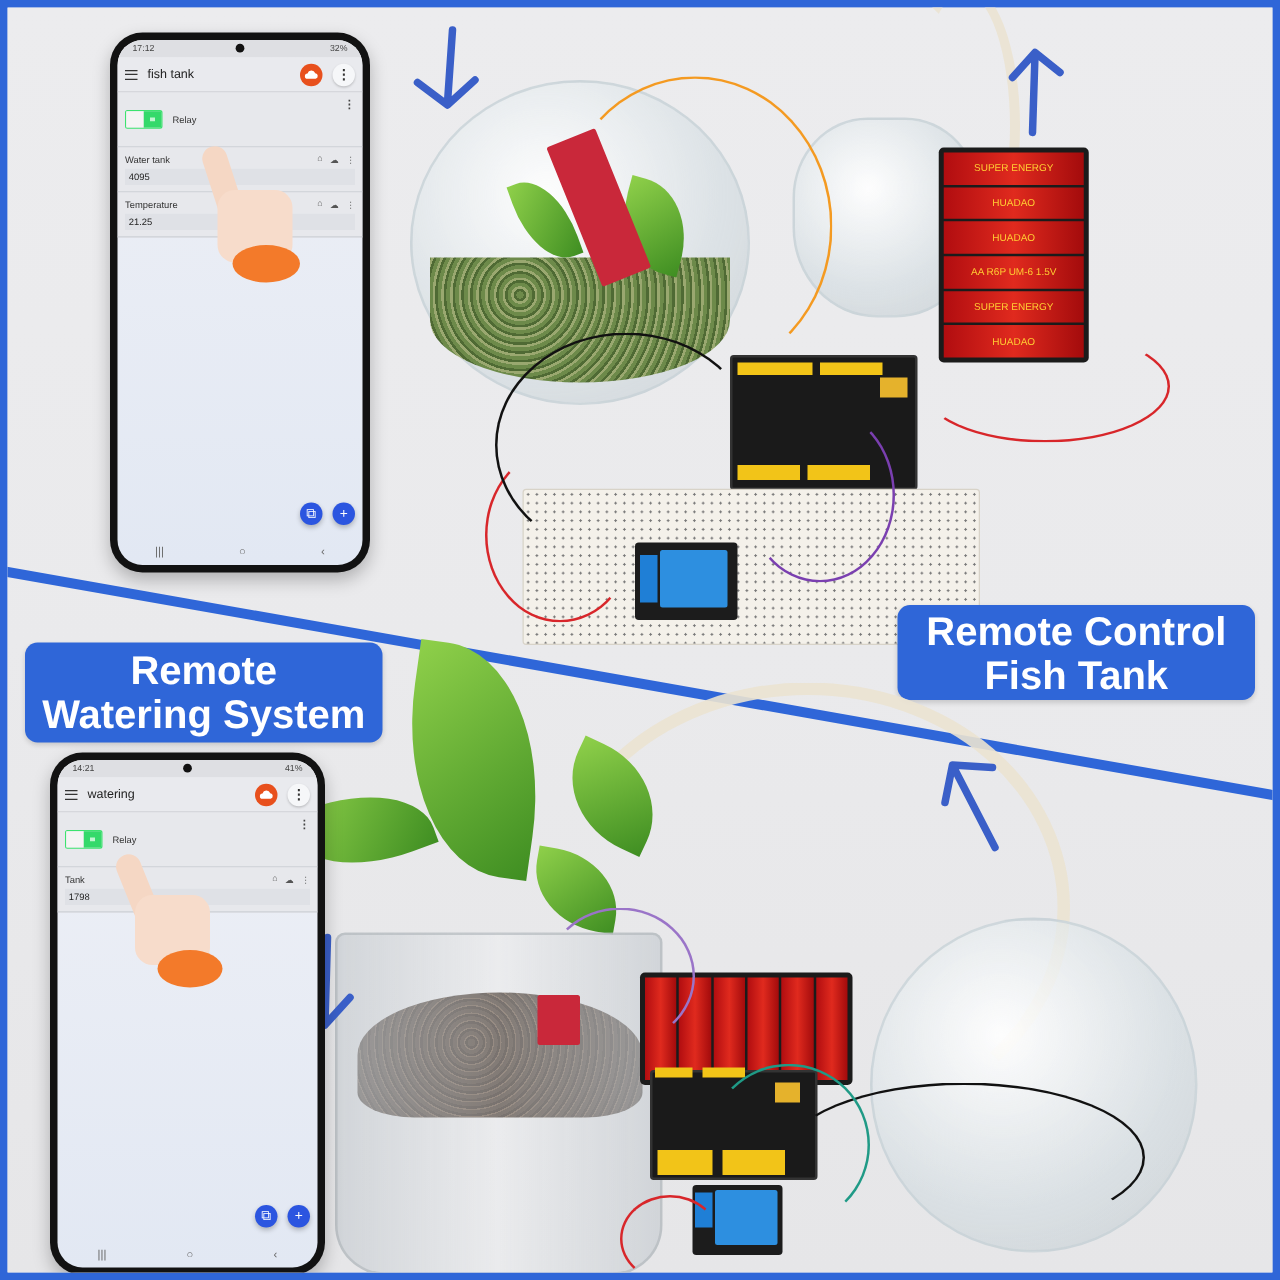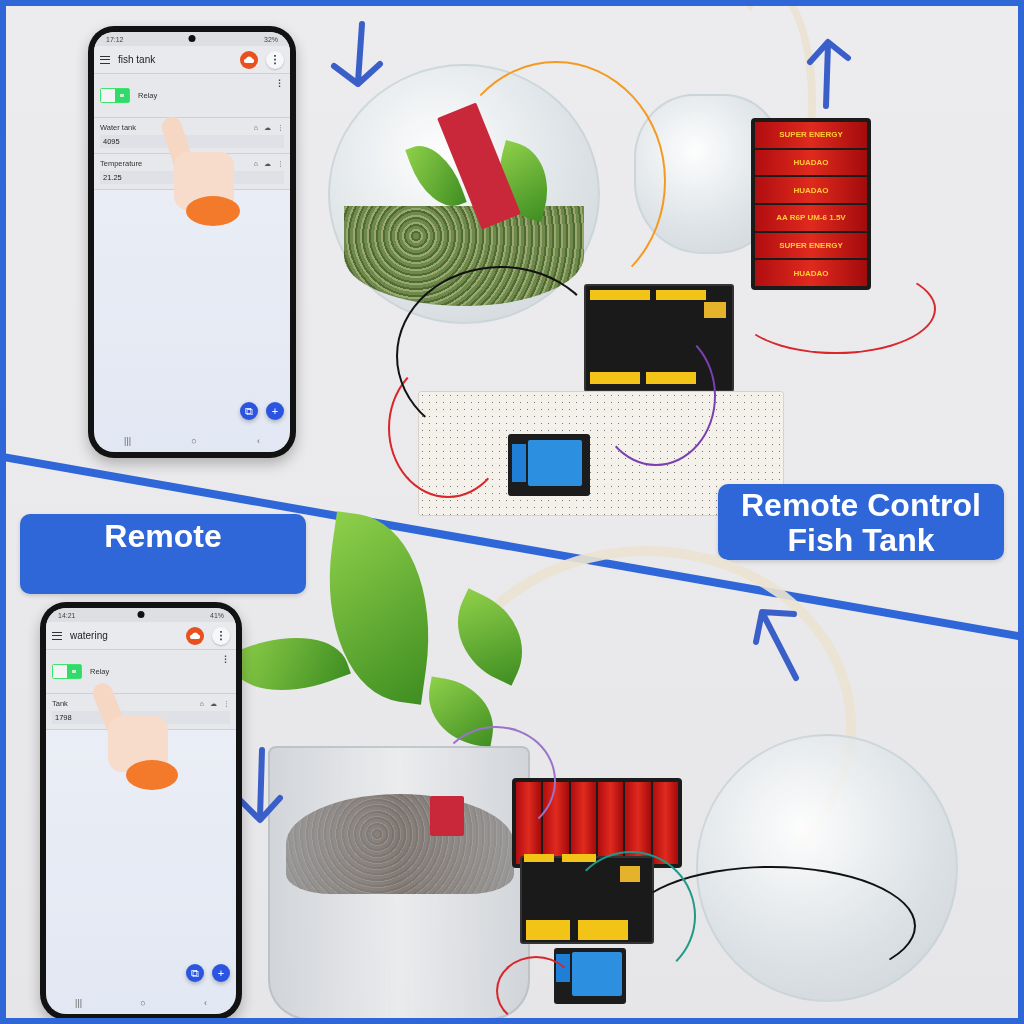--- a/index.html
+++ b/index.html
@@ -46,21 +46,21 @@
   .label-box { position: absolute; background: #2f66d8; color: #fff; border-radius: 10px; text-align: center; font-weight: bold; line-height: 1.08; box-shadow: 0 2px 4px rgba(0,0,0,.15); }
 
   
   .arrow { position: absolute; color: #3a5fc8; }
 
   
   .bowl { position: absolute; border-radius: 50%; background: radial-gradient(circle at 40% 35%, rgba(255,255,255,.9), rgba(210,220,225,.6) 60%, rgba(180,190,195,.5)); border: 2px solid rgba(200,210,215,.8); }
   .gravel { position: absolute; border-radius: 0 0 50% 50%; background: repeating-radial-gradient(circle at 30% 30%, #6d8a4a 0 3px, #4f6a34 3px 5px, #9aa870 5px 7px); }
   .plant-leaf { position: absolute; background: linear-gradient(135deg,#8fd04a,#3f8e22); border-radius: 0 80% 0 80%; }
   .battery-pack { position: absolute; background: #1b1b1b; border-radius: 4px; padding: 4px; display: flex; gap: 2px; }
-  .cell { flex: 1; background: linear-gradient(90deg,#b10d10,#e02a1e,#a30b0c); border-radius: 0; color: #ffcc33; font-size: 8px; font-weight: bold; display: flex; align-items: center; justify-content: center; }
+  .cell { flex: 1; background: linear-gradient(90deg,#b10d10,#e02a1e,#a30b0c); border-radius: 0; color: #ffcc33; font-size: 8px; font-weight: normal; display: flex; align-items: center; justify-content: center; }
   .breadboard { position: absolute; background: #f4f1ea; border: 1px solid #d8d3c8; border-radius: 3px; background-image: radial-gradient(#777 0.8px, transparent 1px); background-size: 7px 7px; }
   .board { position: absolute; background: #1a1a1a; border-radius: 3px; border: 2px solid #333; }
   .header-y { position: absolute; background: #f2c418; }
   .relay { position: absolute; background: #1c1c1c; border-radius: 3px; }
   .relay .cube { position: absolute; background: #2d8fe0; border-radius: 2px; }
   .relay .term { position: absolute; background: #1f7fd6; }
   .tube { position: absolute; border: 8px solid rgba(235,228,210,.9); border-radius: 50%; }
   .pot { position: absolute; background: linear-gradient(90deg, rgba(200,205,210,.7), rgba(240,242,244,.4), rgba(200,205,210,.7)); border: 2px solid rgba(180,185,190,.7); border-radius: 8px 8px 40px 40px; }
   .soil { position: absolute; background: repeating-radial-gradient(circle at 40% 40%, #3a2c22 0 3px, #2a1e16 3px 5px, #5a4636 5px 6px); border-radius: 50% 50% 20% 20%; }
   .sensor-red { position: absolute; background: #c9283a; border-radius: 2px; }
@@ -183,20 +183,21 @@
   </div>
 
   <div class="divider"></div>
 
   <div class="label-box" style="left:712px;top:478px;width:286px;height:76px;font-size:32px;padding-top:4px;">
     <div>Remote Control</div>
     <div>Fish Tank</div>
   </div>
   <div class="label-box" style="left:14px;top:508px;width:286px;height:80px;font-size:32px;padding-top:5px;">
     <div>Remote</div>
+    <div>Watering System</div>
   </div>
 
   <div class="tube" style="left:430px;top:540px;width:420px;height:360px;border-left-color:transparent;border-bottom-color:transparent;border-width:10px;"></div>
 
   <div class="plant-leaf" style="left:318px;top:512px;width:110px;height:180px;transform:rotate(8deg);"></div>
   <div class="plant-leaf" style="left:228px;top:628px;width:110px;height:60px;transform:rotate(-20deg);"></div>
   <div class="plant-leaf" style="left:444px;top:596px;width:80px;height:70px;transform:rotate(25deg);"></div>
   <div class="plant-leaf" style="left:420px;top:676px;width:70px;height:60px;transform:rotate(10deg);"></div>
 
   <div class="soil" style="left:280px;top:788px;width:228px;height:100px;"></div>
@@ -230,21 +231,21 @@
   <div class="wire" style="left:430px;top:720px;width:120px;height:110px;border-width:2px;border-top-color:#9a74c8;border-right-color:#9a74c8;"></div>
   <div class="wire" style="left:560px;top:845px;width:130px;height:130px;border-width:2px;border-top-color:#1f9a86;border-right-color:#1f9a86;"></div>
 
   <svg class="arrow" style="left:740px;top:596px;" width="70" height="80" viewBox="0 0 70 80">
     <path d="M50 76 L18 14 M10 40 L16 10 L48 12" fill="none" stroke="#3a5fc8" stroke-width="6" stroke-linecap="round" stroke-linejoin="round"></path>
   </svg>
   <svg class="arrow" style="left:226px;top:740px;" width="56" height="80" viewBox="0 0 56 80">
     <path d="M30 4 L28 72 M8 54 L28 74 L48 52" fill="none" stroke="#3a5fc8" stroke-width="6" stroke-linecap="round" stroke-linejoin="round"></path>
   </svg>
 
-  <div class="phone" style="left:34px;top:596px;width:202px;height:418px;">
+  <div class="phone" style="left:34px;top:596px;width:220px;height:418px;">
     <div class="screen">
       <div class="statusbar">
         <span>14:21</span>
         <span>41%</span>
       </div>
       <div class="camera"></div>
       <div class="appbar">
         <div class="menu-icon"></div>
         <div class="app-title">watering</div>
         <div class="cloud-btn">

